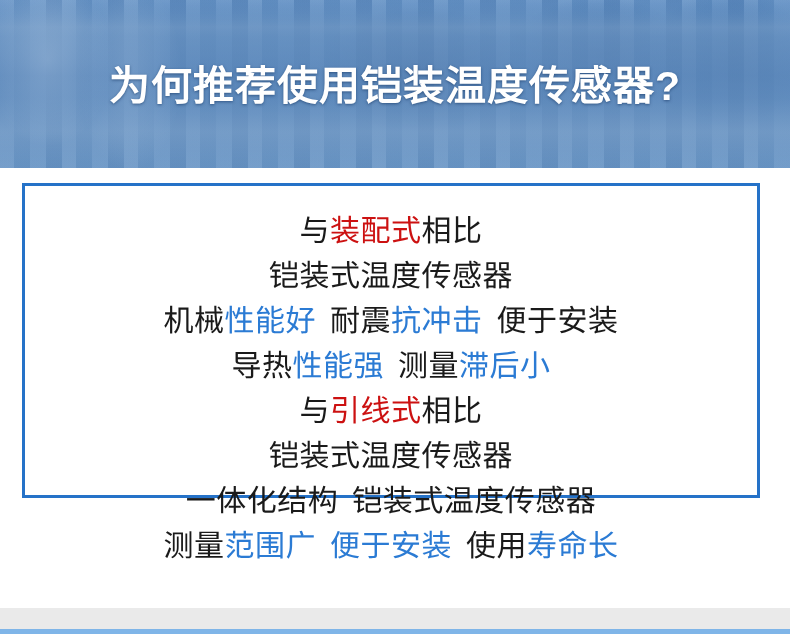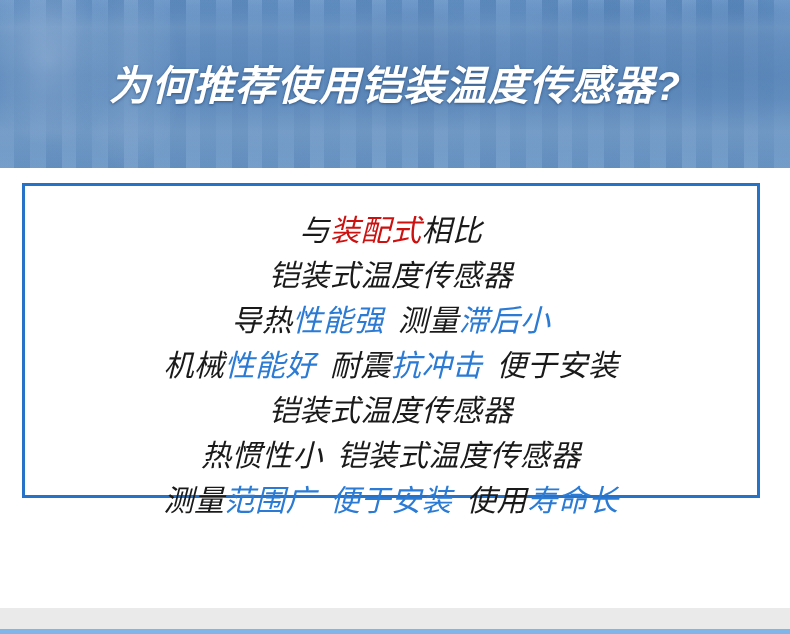--- a/index.html
+++ b/index.html
@@ -12,21 +12,20 @@
     font-family: "Liberation Sans", "DejaVu Sans", sans-serif;
     -webkit-font-smoothing: antialiased;
   }
 
   .page {
     position: relative;
     width: 790px;
     height: 634px;
     overflow: hidden;
     background: #eab308;
-    font-style: italic;
   }
 
   
   .hero {
     position: absolute;
     left: 0;
     top: 0;
     width: 790px;
     height: 168px;
     overflow: hidden;
@@ -173,24 +172,25 @@
   </div>
 
   <div class="edge-strip left"></div>
   <div class="edge-strip right"></div>
 
   <div class="body-panel">
     <div class="frame">
       <div class="lines" id="lines-root">
           <div class="line"><span class="seg-dark">与</span><span class="seg-red">装配式</span><span class="seg-dark">相比</span></div>
           <div class="line"><span class="seg-dark">铠装式温度传感器</span></div>
+          <div class="line"><span class="seg-dark">机械</span><span class="seg-blue">性能好</span><span class="gap"></span><span class="seg-dark">耐震</span><span class="seg-blue">抗冲击</span><span class="gap"></span><span class="seg-dark">便于安装</span></div>
           <div class="line"><span class="seg-dark">导热</span><span class="seg-blue">性能强</span><span class="gap"></span><span class="seg-dark">测量</span><span class="seg-blue">滞后小</span></div>
-          <div class="line"><span class="seg-dark">机械</span><span class="seg-blue">性能好</span><span class="gap"></span><span class="seg-dark">耐震</span><span class="seg-blue">抗冲击</span><span class="gap"></span><span class="seg-dark">便于安装</span></div>
+          <div class="line"><span class="seg-dark">与</span><span class="seg-red">引线式</span><span class="seg-dark">相比</span></div>
           <div class="line"><span class="seg-dark">铠装式温度传感器</span></div>
-          <div class="line"><span class="seg-dark">热惯性小</span><span class="gap"></span><span class="seg-dark">铠装式温度传感器</span></div>
+          <div class="line"><span class="seg-dark">一体化结构</span><span class="gap"></span><span class="seg-dark">铠装式温度传感器</span></div>
           <div class="line"><span class="seg-dark">测量</span><span class="seg-blue">范围广</span><span class="gap"></span><span class="seg-blue">便于安装</span><span class="gap"></span><span class="seg-dark">使用</span><span class="seg-blue">寿命长</span></div>
         </div>
     </div>
   </div>
 
   <div class="footer-gray"></div>
   <div class="footer-blue"></div>
 
 </div>
 

